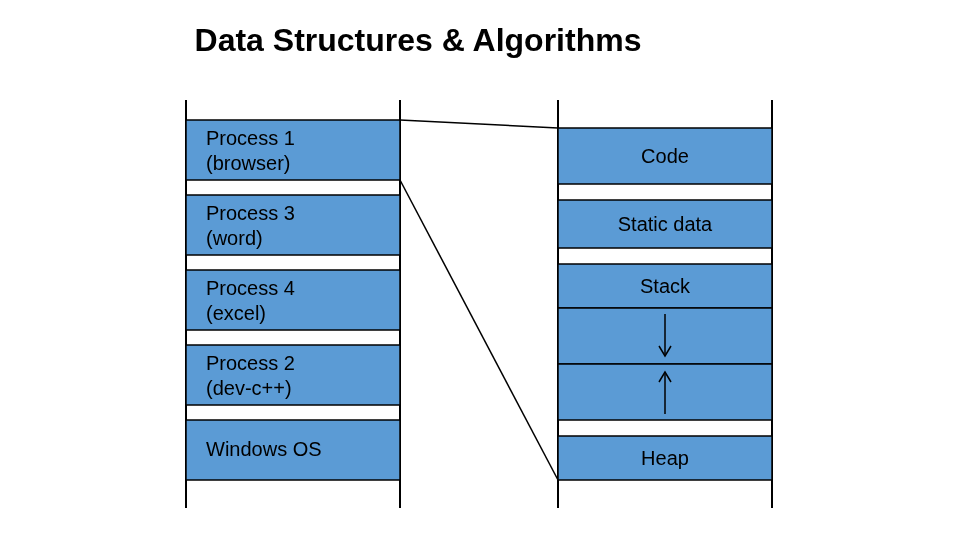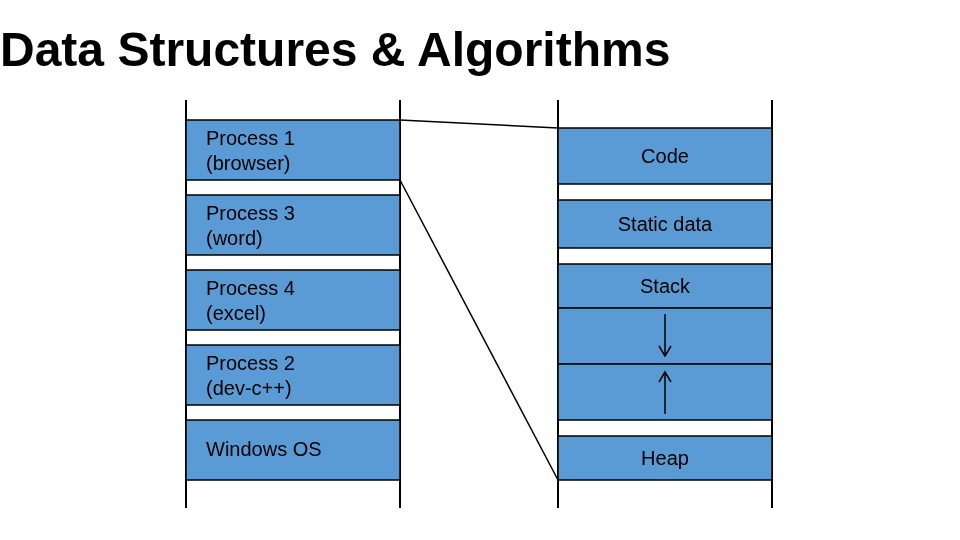--- a/index.html
+++ b/index.html
@@ -9,22 +9,22 @@
     height: 540px;
     background: #ffffff;
     font-family: Arial, Helvetica, sans-serif;
     color: #000000;
   }
   .title {
     position: absolute;
     top: 22px;
     left: 0;
     width: 836px;
-    text-align: left;
-    font-size: 48px;
+    text-align: center;
+    font-size: 32px;
     font-weight: bold;
   }
   svg {
     position: absolute;
     top: 0;
     left: 0;
   }
   .cell-text {
     font-size: 20px;
     fill: #000;

